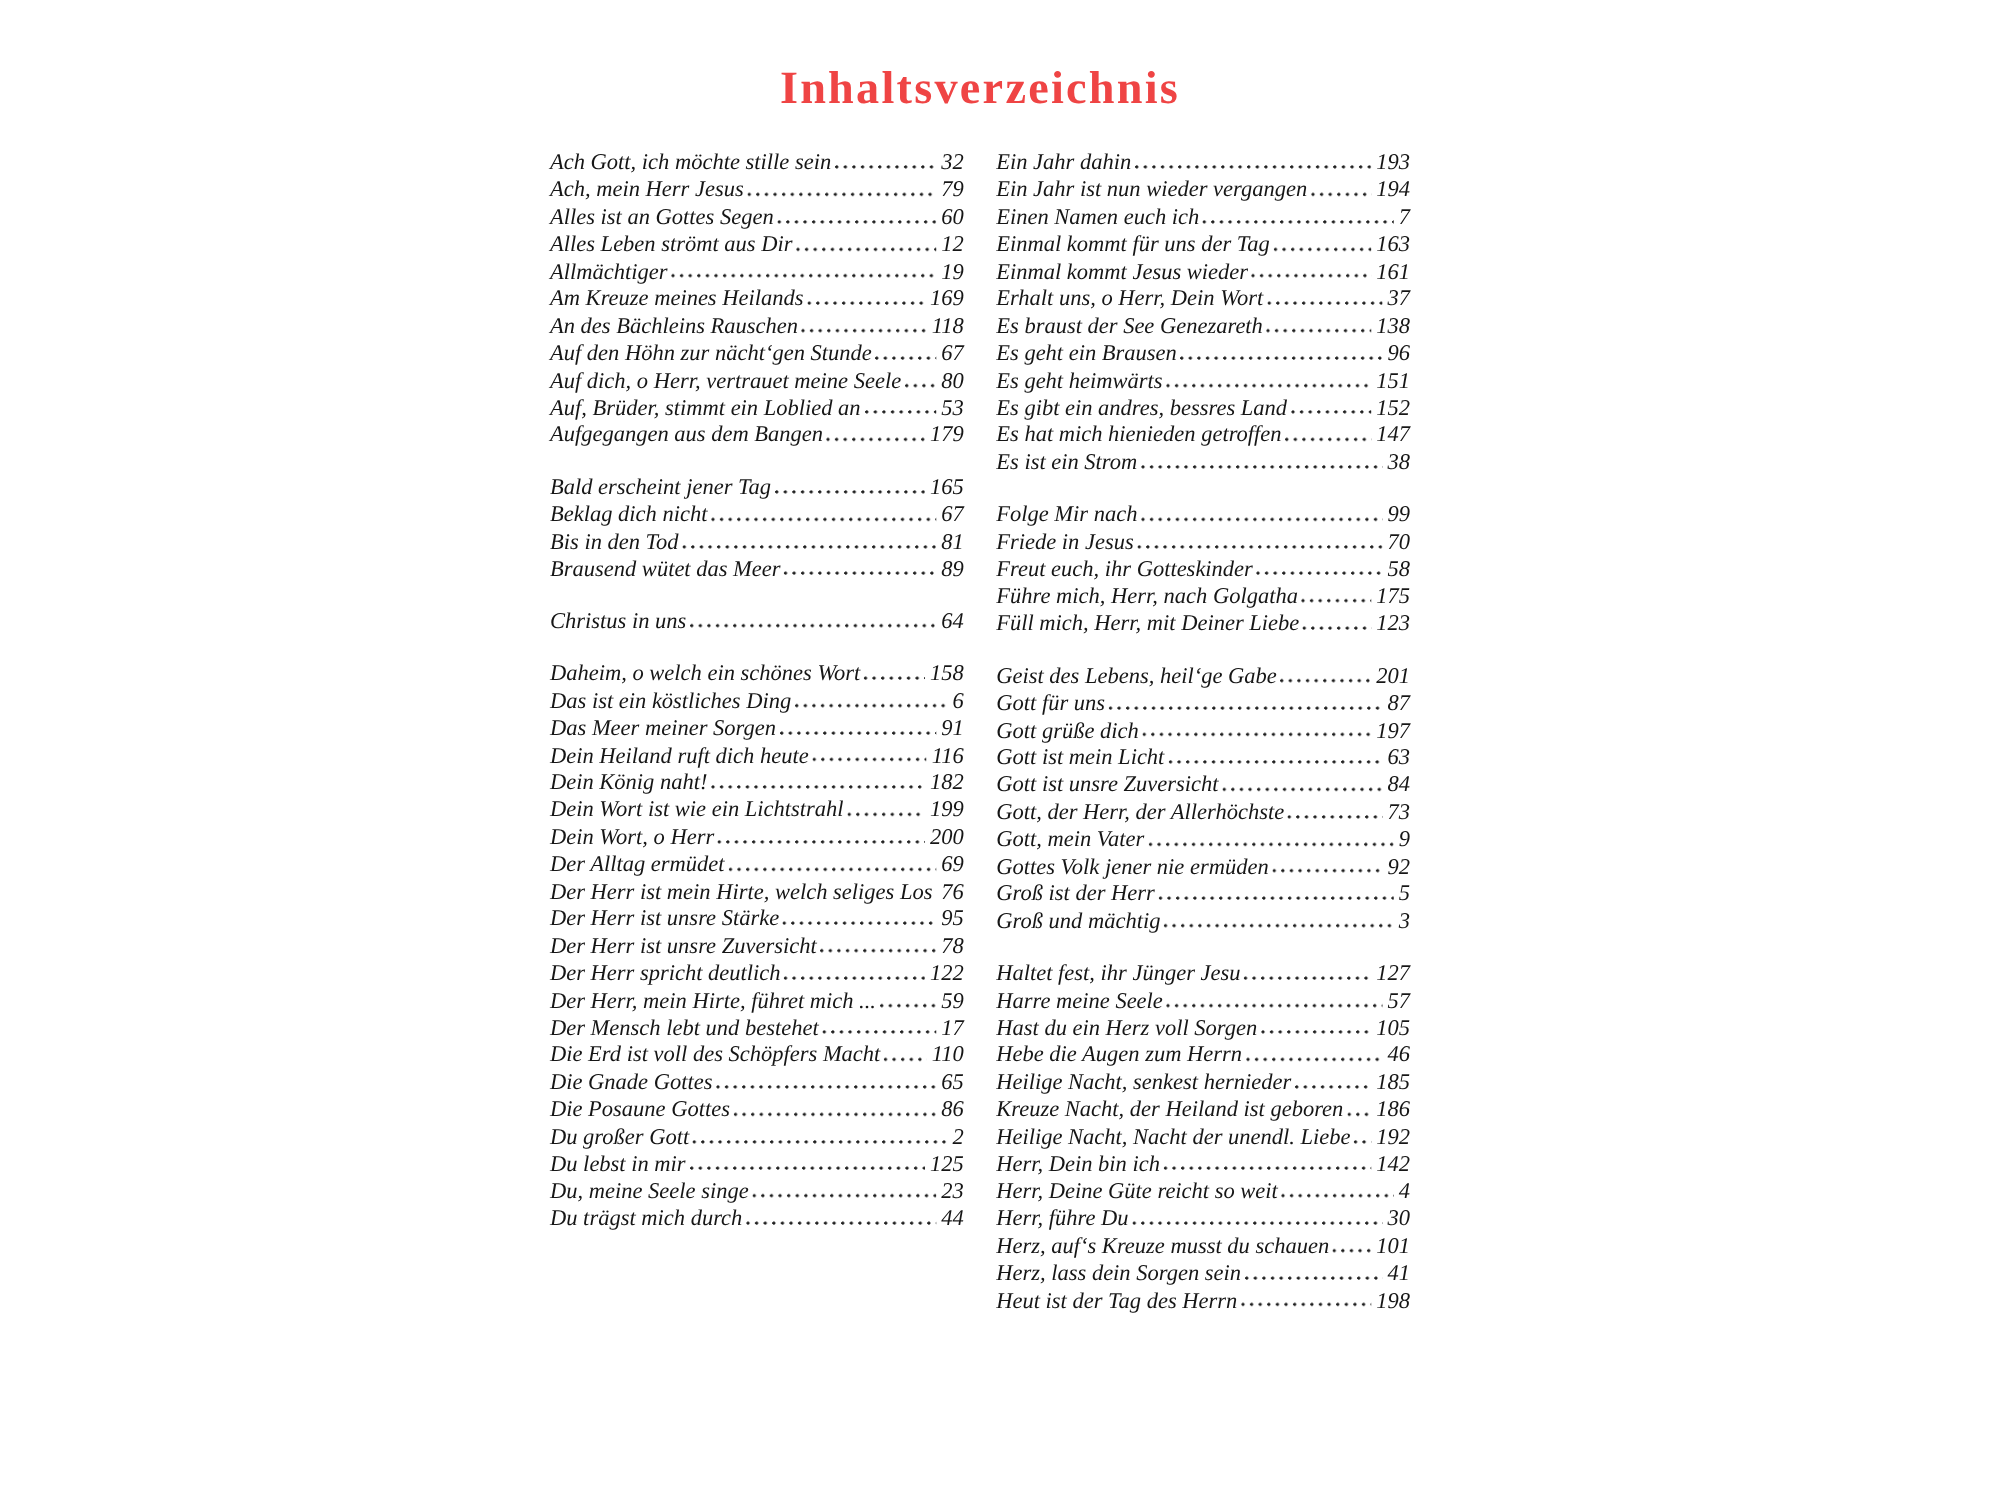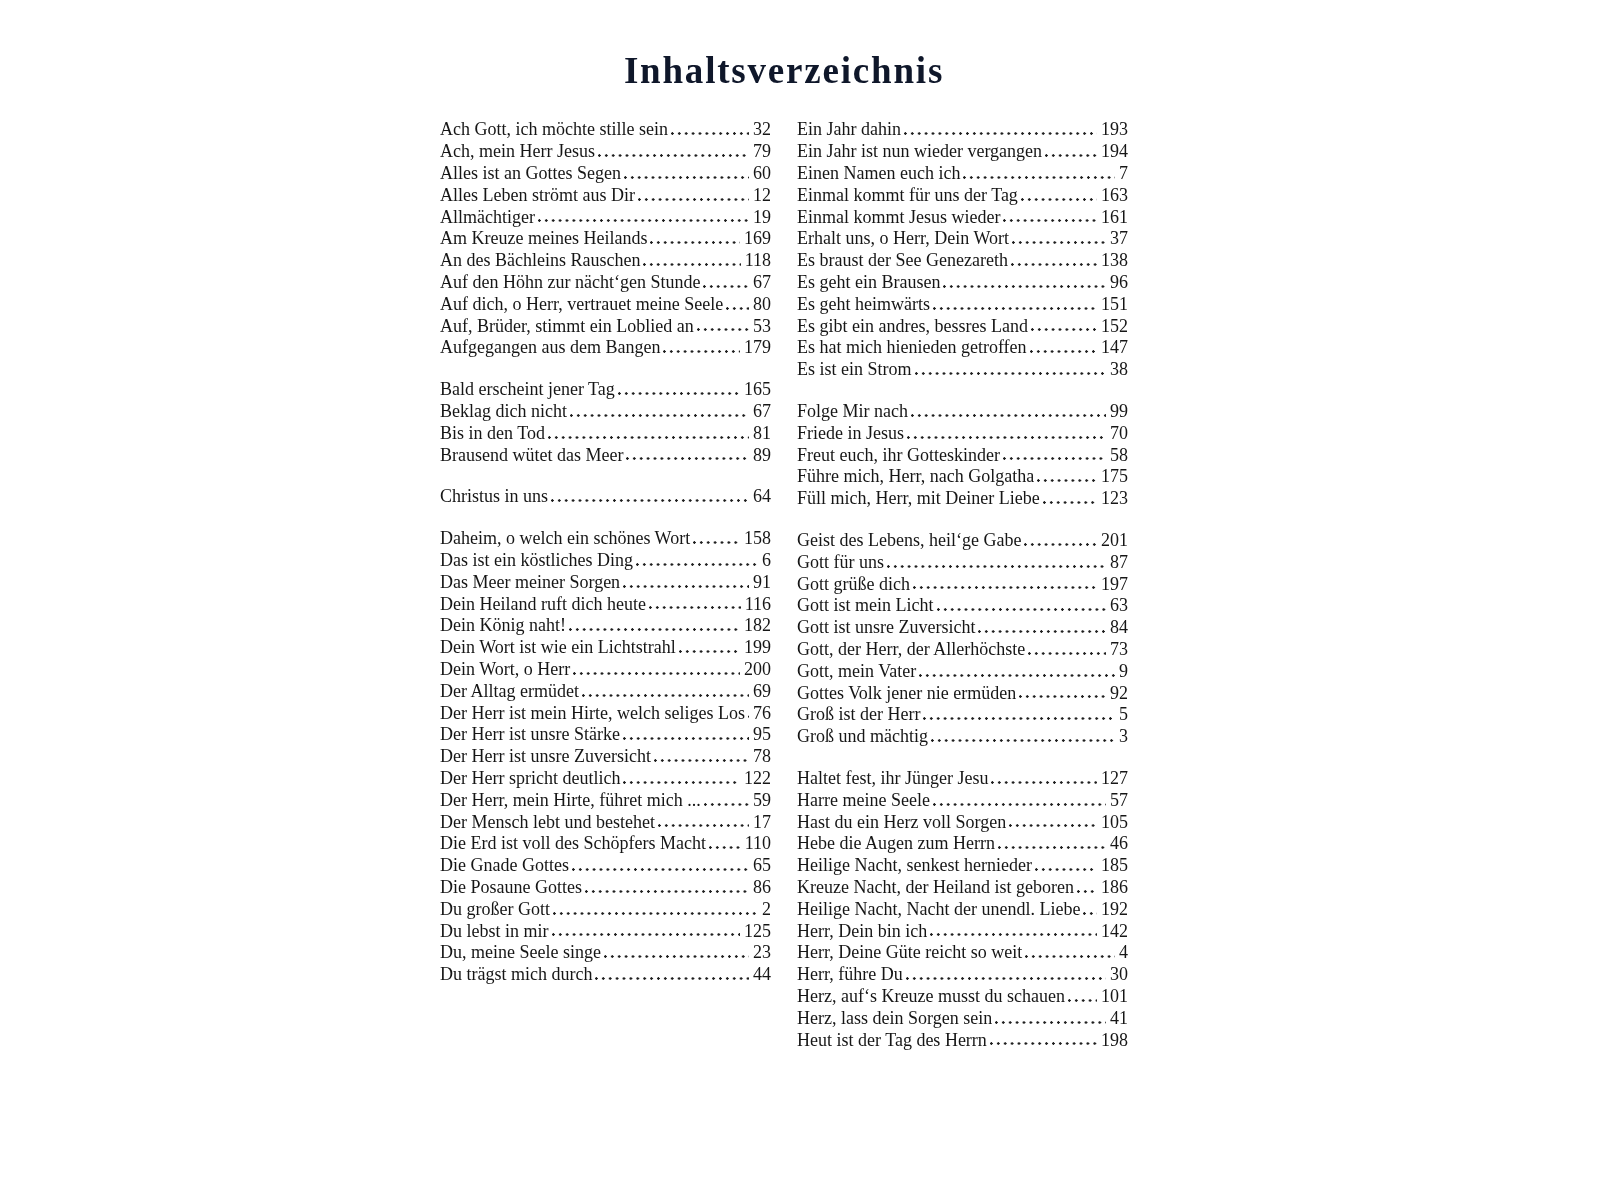--- a/index.html
+++ b/index.html
@@ -19,29 +19,30 @@
     top: 50px;
     width: 688px;
   }
   .title {
     margin: 0 0 28px 0;
     font-size: 37px;
     line-height: 1.12;
     font-weight: bold;
     text-align: center;
     letter-spacing: 1.8px;
-    color: #0f172a;
+    color: #ef4444;
   }
   .columns {
     display: flex;
     gap: 26px;
   }
   .col {
     width: 331px;
     flex: 0 0 331px;
+    font-style: italic;
   }
   .group { margin-top: 20px; }
   .group:first-child { margin-top: 0; }
   .row {
     display: flex;
     align-items: baseline;
     height: 21.8px;
     font-size: 18px;
     line-height: 21.8px;
     white-space: nowrap;

